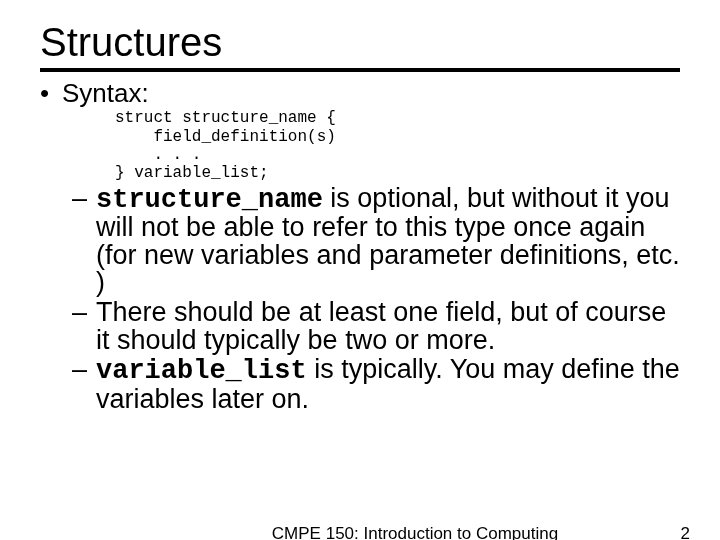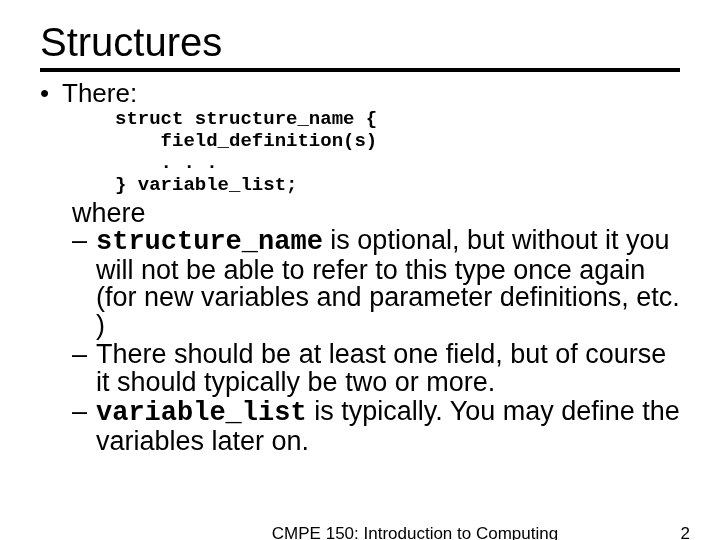--- a/index.html
+++ b/index.html
@@ -40,22 +40,22 @@
     align-items: baseline;
     margin-bottom: 2px;
   }
   .bullet-dot {
     width: 22px;
     flex: 0 0 22px;
     font-size: 26px;
   }
   .code-block {
     font-family: "Courier New", Courier, monospace;
-    font-weight: bold;
-    font-size: 19px;
+    font-weight: normal;
+    font-size: 16px;
     white-space: pre;
     margin-left: 75px;
     line-height: 1.15;
     margin-bottom: 2px;
   }
   .where {
     margin-left: 32px;
     font-size: 27px;
   }
   .sub {
@@ -100,29 +100,28 @@
 
 <div class="slide">
 
   <h1 class="title">Structures</h1>
   <div class="rule"></div>
 
   <div class="body">
 
     <div class="bullet-row">
       <div class="bullet-dot">•</div>
-      <div>There:</div>
+      <div>Syntax:</div>
     </div>
 
     <div class="code-block">struct structure_name {
     field_definition(s)
     . . .
 } variable_list;</div>
 
-    <div class="where">where</div>
 
     <div class="sub">
       <div class="sub-dash">–</div>
       <div class="sub-text">
         <span class="mono">structure_name</span><span> is optional, but without it you will not be able to refer to this type once again (for new variables and parameter definitions, etc. )</span>
       </div>
     </div>
 
     <div class="sub">
       <div class="sub-dash">–</div>

